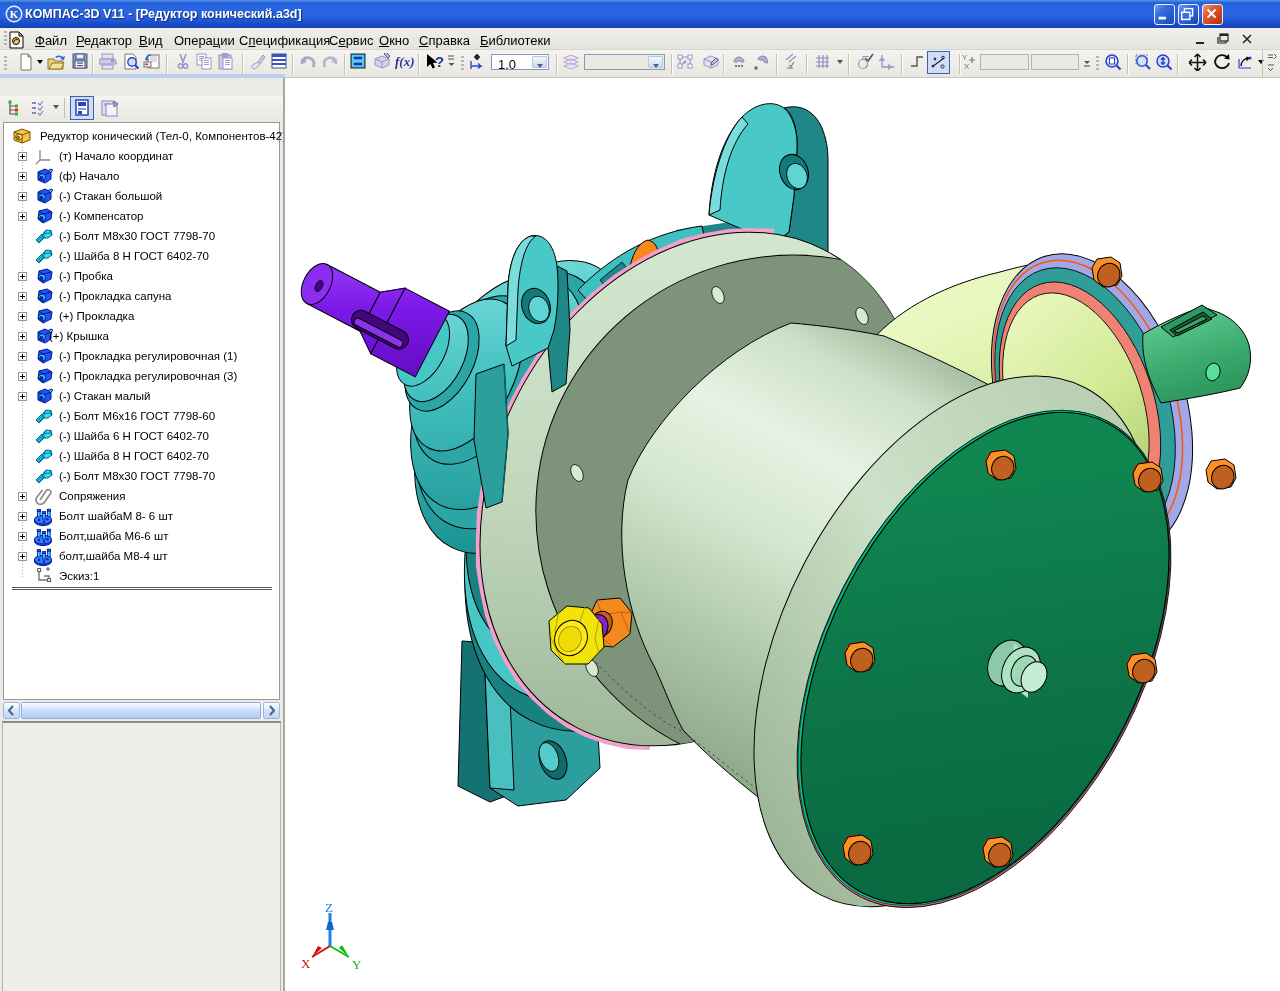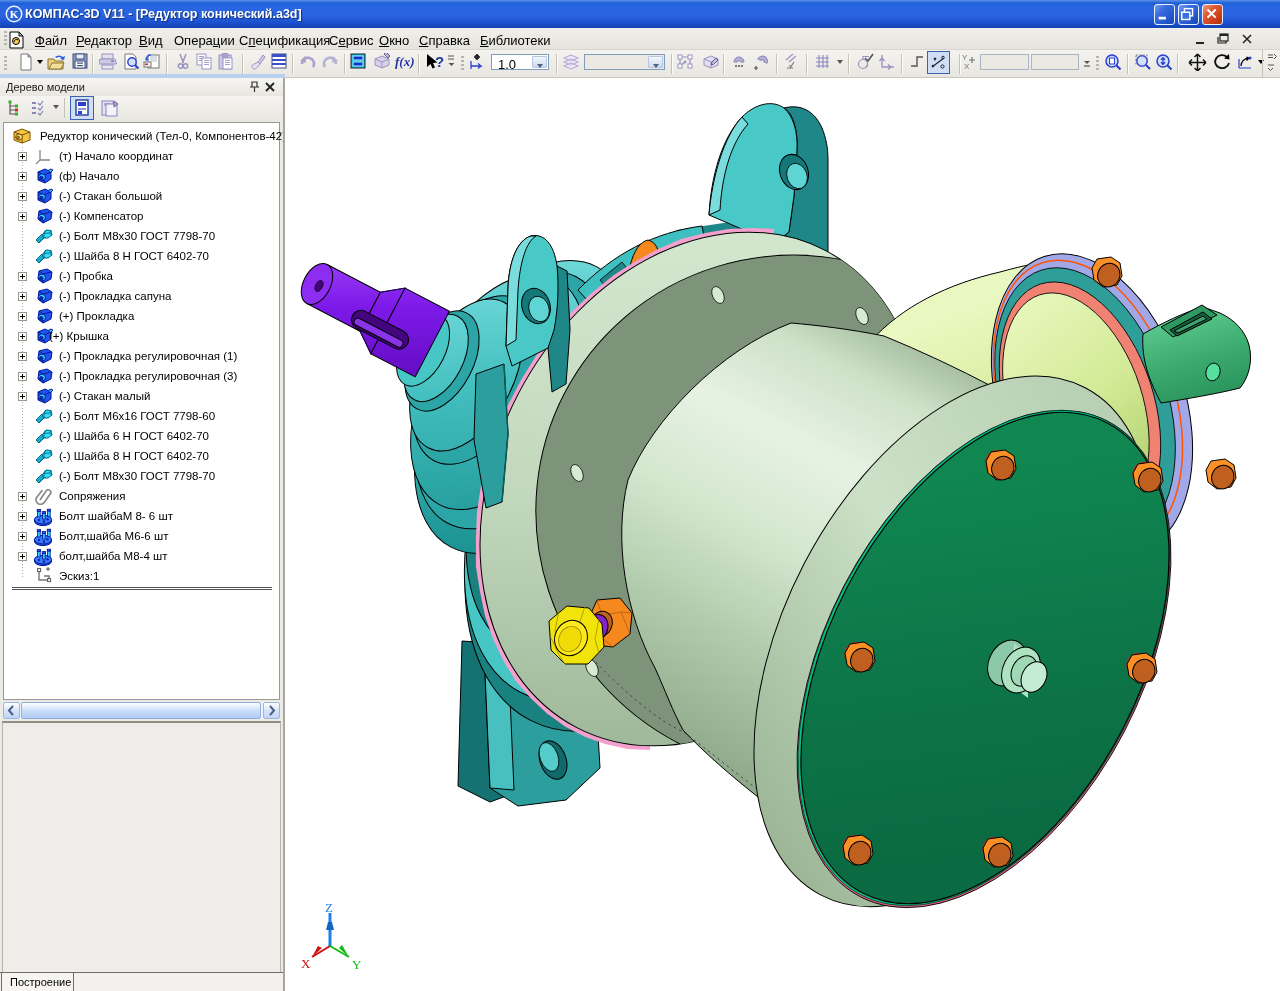--- a/index.html
+++ b/index.html
@@ -313,29 +313,20 @@
     </svg>
 <div style="position:absolute;left:1262px;top:0px;width:1px;height:28px;background:#c4c1b6"></div>
 <svg style="position:absolute;left:1266px;top:2px" width="12" height="24" viewBox="0 0 12 24">
       <path d="M2 3 h5 M2 5.5 h5" stroke="#555"></path>
       <path d="M8 2 l2.5 2.5 l-2.5 2.5" fill="none" stroke="#555"></path>
       <path d="M2 13 h6 M2 16 l2.5 2.5 l2.5 -2.5" stroke="#555" fill="none"></path>
     </svg>
   </div>
 <div style="position:absolute;left:0;top:74px;width:285px;height:5px;background:#b9cfee"></div>
 <div class="leftpanel">
- <div class="pcap">
-      <div class="t">Дерево модели</div>
-  <svg style="position:absolute;left:248px;top:3px" width="12" height="12" viewBox="0 0 12 12">
-        <path d="M4 1 h5 v5 h-5 z M6.5 6 v5 M2 6 h9" stroke="#333" fill="none" stroke-width="1.2"></path>
-      </svg>
-  <svg style="position:absolute;left:264px;top:3px" width="12" height="12" viewBox="0 0 12 12">
-        <path d="M2 2 L10 10 M10 2 L2 10" stroke="#222" stroke-width="1.8"></path>
-      </svg>
- </div>
  <div class="ptool" id="ptool">
 <svg style="position:absolute;left:6px;top:4px" width="18" height="18" viewBox="0 0 18 18">
         <path d="M4 2 v12 h5 M4 6 h5 M4 10 h5" fill="none" stroke="#555" stroke-width="1.2"></path>
         <rect x="2.5" y="0.5" width="3" height="3" fill="#2bb52b"></rect>
         <rect x="9" y="4.5" width="3" height="3" fill="#2bb52b"></rect>
         <rect x="9" y="8.5" width="3" height="3" fill="#d02b2b"></rect>
         <rect x="9" y="12.5" width="3" height="3" fill="#2bb52b"></rect>
       </svg>
 <svg style="position:absolute;left:30px;top:4px" width="20" height="18" viewBox="0 0 20 18">
         <path d="M2 3 h4 M2 8 h4 M2 13 h4" stroke="#8c85bb" stroke-width="2"></path>
@@ -614,23 +605,20 @@
  <div class="hscroll">
   <div class="sbtn" style="left:0"><svg width="15" height="15" viewBox="0 0 15 15">
           <path d="M9 3 L5 7.5 L9 12" stroke="#4d6185" stroke-width="2" fill="none"></path>
         </svg></div>
   <div class="sthumb"></div>
   <div class="sbtn" style="right:0"><svg width="15" height="15" viewBox="0 0 15 15">
           <path d="M6 3 L10 7.5 L6 12" stroke="#4d6185" stroke-width="2" fill="none"></path>
         </svg></div>
  </div>
  <div class="graybox"></div>
- <div class="tabbar">
-      <div class="tab">Построение</div>
-    </div>
 </div>
 <div class="viewport" id="viewport"><svg width="995" height="913" viewBox="285 78 995 913">
 <defs>
 <linearGradient id="barrel" x1="819" y1="261" x2="581" y2="719" gradientUnits="userSpaceOnUse">
  <stop offset="0" stop-color="#90aa8b"></stop>
           <stop offset="0.16" stop-color="#cde1c8"></stop>
  <stop offset="0.33" stop-color="#e7f2e3"></stop>
           <stop offset="0.52" stop-color="#d3e7ce"></stop>
  <stop offset="0.75" stop-color="#aec7a8"></stop>
           <stop offset="1" stop-color="#8aa485"></stop>

